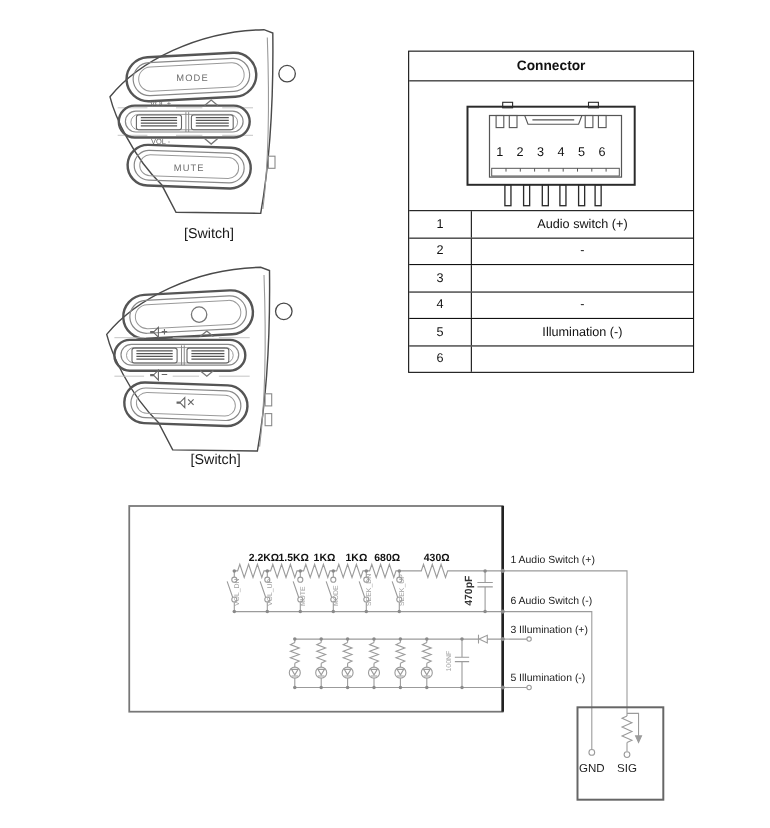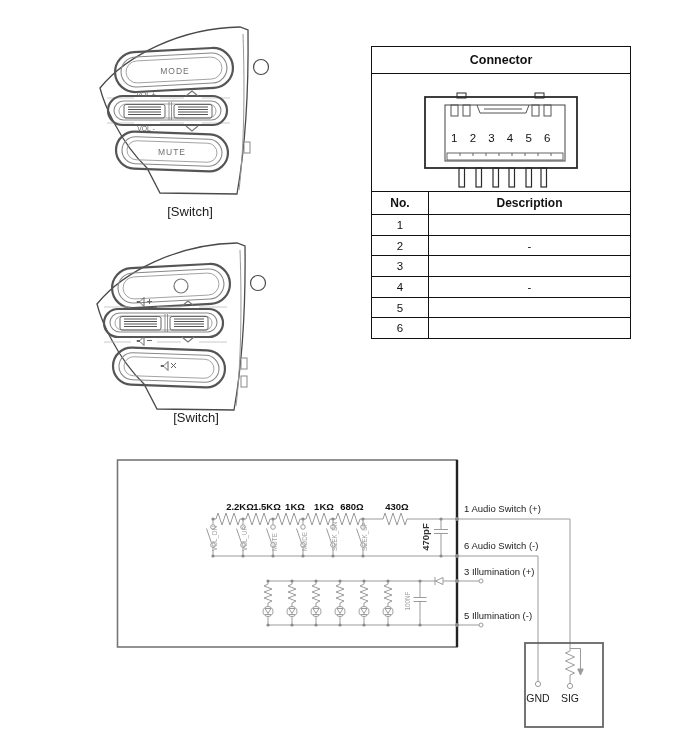--- a/index.html
+++ b/index.html
@@ -152,41 +152,39 @@
             <rect x="55" y="77" width="5.5" height="19"></rect>
             <rect x="72" y="77" width="5.5" height="19"></rect>
             <rect x="88" y="77" width="5.5" height="19"></rect>
             <rect x="105" y="77" width="5.5" height="19"></rect>
             <rect x="120" y="77" width="5.5" height="19"></rect>
           </g>
         </g>
         <text x="82" y="51" text-anchor="middle" font-size="11.5" letter-spacing="4.5" fill="#111">1 2 3 4 5 6</text>
       </svg>
     </div>
-    <div class="t-head">
-      <div class="cell-no">No.</div>
-      <div class="cell-desc">Description</div>
-    </div>
     <div class="rows">
       <div class="row">
         <div class="cell-no">1</div>
+        <div class="cell-desc">Audio switch (+)</div>
       </div>
       <div class="row">
         <div class="cell-no">2</div>
         <div class="cell-desc">-</div>
       </div>
       <div class="row">
         <div class="cell-no">3</div>
       </div>
       <div class="row">
         <div class="cell-no">4</div>
         <div class="cell-desc">-</div>
       </div>
       <div class="row">
         <div class="cell-no">5</div>
+        <div class="cell-desc">Illumination (-)</div>
       </div>
       <div class="row">
         <div class="cell-no">6</div>
       </div>
     </div>
   </div>
 
   <svg class="abs" style="left:108px;top:452px;" width="540" height="290" viewBox="108 452 540 290">
 
     <rect x="117.5" y="460" width="339.5" height="187" fill="none" stroke="#777" stroke-width="1.6"></rect>

